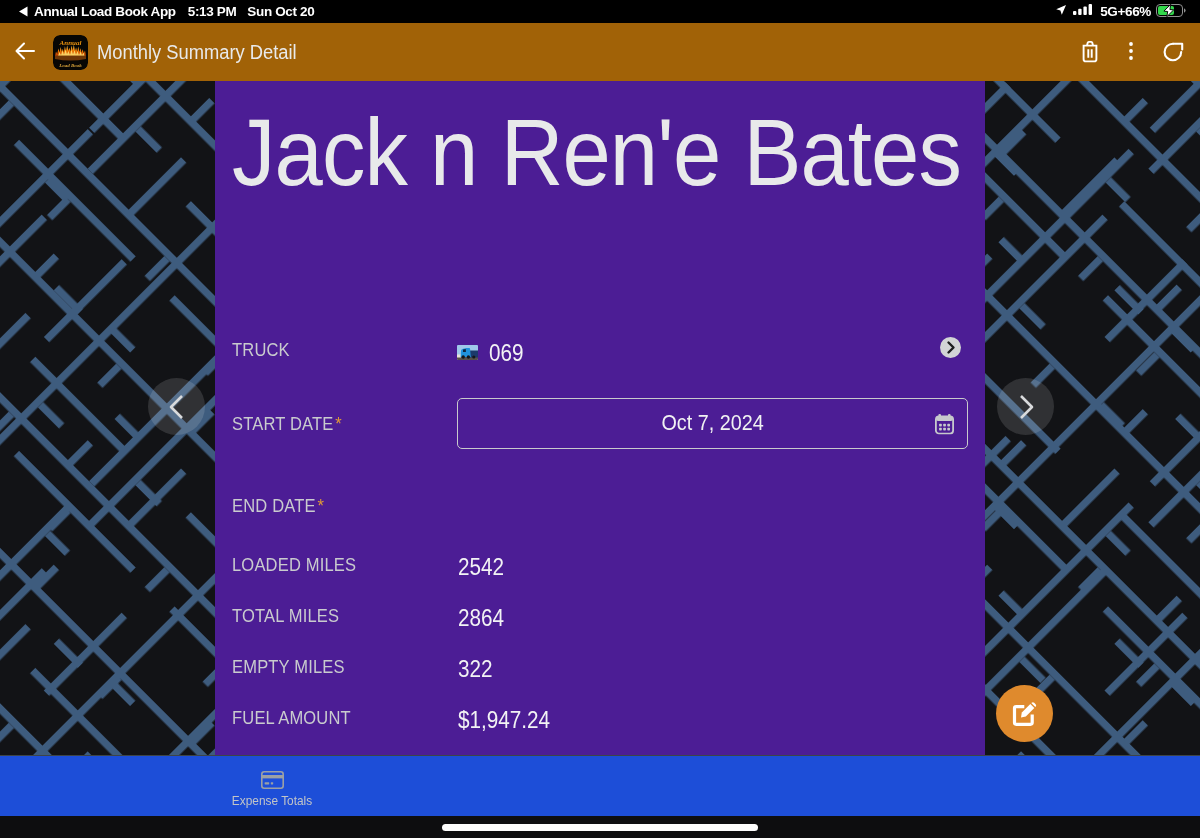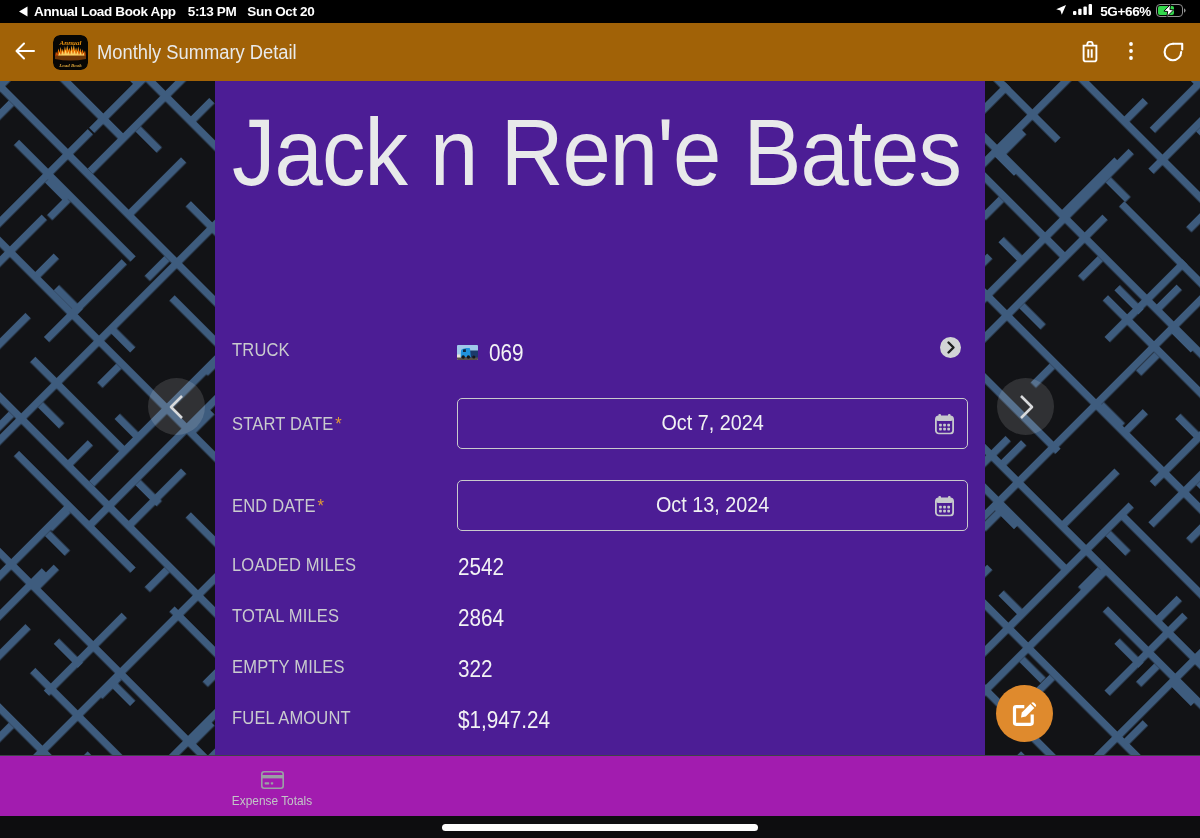--- a/index.html
+++ b/index.html
@@ -90,21 +90,21 @@
   .car-right { left:997px; top:297px; }
   
   .fab {
     position:absolute; left:996px; top:604px; width:57px; height:57px; border-radius:50%;
     background:#df8a2d; border:none; cursor:pointer;
     display:flex; align-items:center; justify-content:center;
   }
   
   .navbar {
     position:absolute; left:0; top:755px; width:1200px; height:61px;
-    background:#a21caf; border-top:1px solid #3d4547;
+    background:#1d4ed8; border-top:1px solid #3d4547;
   }
   .nav-item {
     position:absolute; top:0; width:200px; transform:translateX(-50%);
     background:none; border:none; cursor:pointer; text-align:center;
   }
   .nav-icon-slot { height:22px; margin-top:13px; display:flex; align-items:center; justify-content:center; }
   .nav-icon-slot svg { display:block; }
   .nav-label { display:block; margin-top:2px; font-size:13.5px; color:#c2c5c7; transform:scaleX(0.88); }
   
   .homebar { position:absolute; left:0; top:816px; width:1200px; height:22px; background:#0d0d0f; }
@@ -268,37 +268,20 @@
               <rect x="8.2" y="10.2" width="2.7" height="2.7" rx="0.7"></rect>
               <rect x="12.3" y="10.2" width="2.7" height="2.7" rx="0.7"></rect>
             <rect x="4.1" y="14.3" width="2.7" height="2.7" rx="0.7"></rect>
               <rect x="8.2" y="14.3" width="2.7" height="2.7" rx="0.7"></rect>
               <rect x="12.3" y="14.3" width="2.7" height="2.7" rx="0.7"></rect>
           </g>
         </svg>
       </button>
 
       <span class="field-label" style="top:424.5px"><span>END DATE</span><span class="req-star">*</span></span>
-      <button class="date-box" style="top:399px">
-        <span class="date-text">Oct 13, 2024</span>
-        <svg class="cal-icon" width="19" height="21" viewBox="0 0 19 21">
-          <rect x="3.4" y="0.4" width="2.6" height="4.5" rx="1.1" fill="#c6c9cc"></rect>
-          <rect x="13" y="0.4" width="2.6" height="4.5" rx="1.1" fill="#c6c9cc"></rect>
-          <rect x="0.9" y="2.9" width="17.2" height="17.2" rx="3" fill="none" stroke="#c6c9cc" stroke-width="1.8"></rect>
-          <rect x="0.9" y="2.9" width="17.2" height="4.6" rx="2.2" fill="#c6c9cc"></rect>
-          <g fill="#c6c9cc">
-            <rect x="4.1" y="10.2" width="2.7" height="2.7" rx="0.7"></rect>
-              <rect x="8.2" y="10.2" width="2.7" height="2.7" rx="0.7"></rect>
-              <rect x="12.3" y="10.2" width="2.7" height="2.7" rx="0.7"></rect>
-            <rect x="4.1" y="14.3" width="2.7" height="2.7" rx="0.7"></rect>
-              <rect x="8.2" y="14.3" width="2.7" height="2.7" rx="0.7"></rect>
-              <rect x="12.3" y="14.3" width="2.7" height="2.7" rx="0.7"></rect>
-          </g>
-        </svg>
-      </button>
 
       <span class="field-label" style="top:484px">LOADED MILES</span>
       <span class="field-value" style="top:486px">2542</span>
       <span class="field-label" style="top:535px">TOTAL MILES</span>
       <span class="field-value" style="top:537px">2864</span>
       <span class="field-label" style="top:586px">EMPTY MILES</span>
       <span class="field-value" style="top:588px">322</span>
       <span class="field-label" style="top:637px">FUEL AMOUNT</span>
       <span class="field-value" style="top:639px">$1,947.24</span>
     </div>

